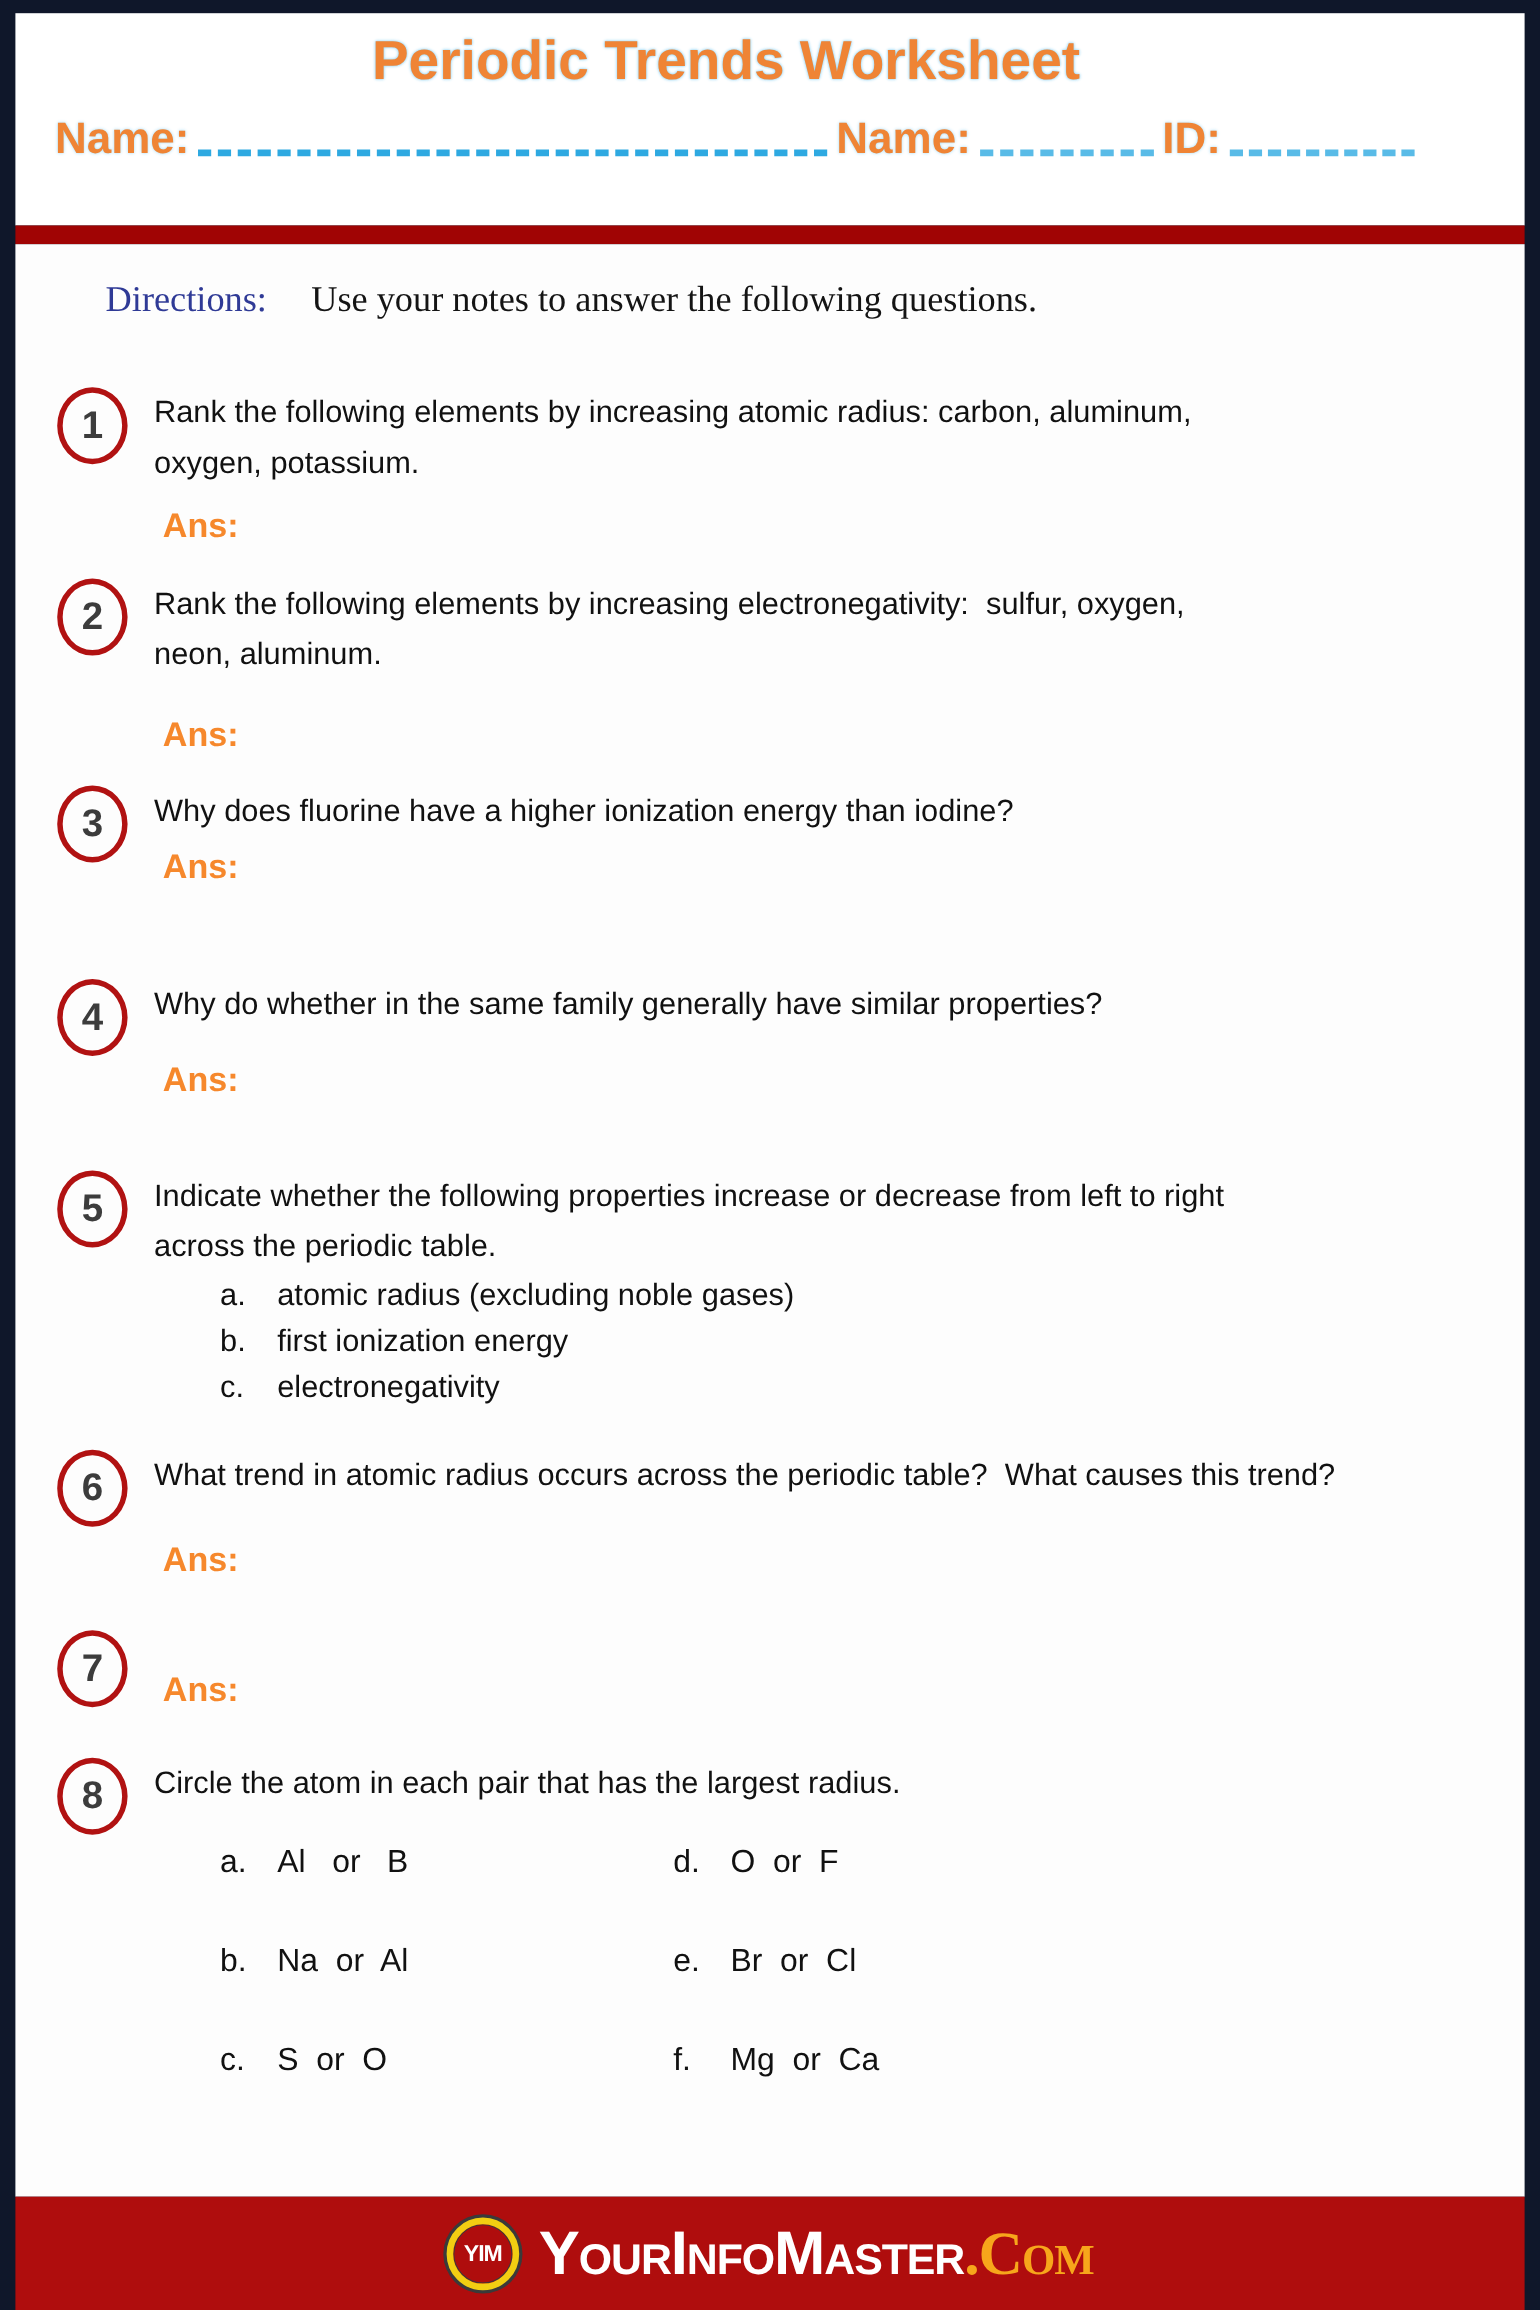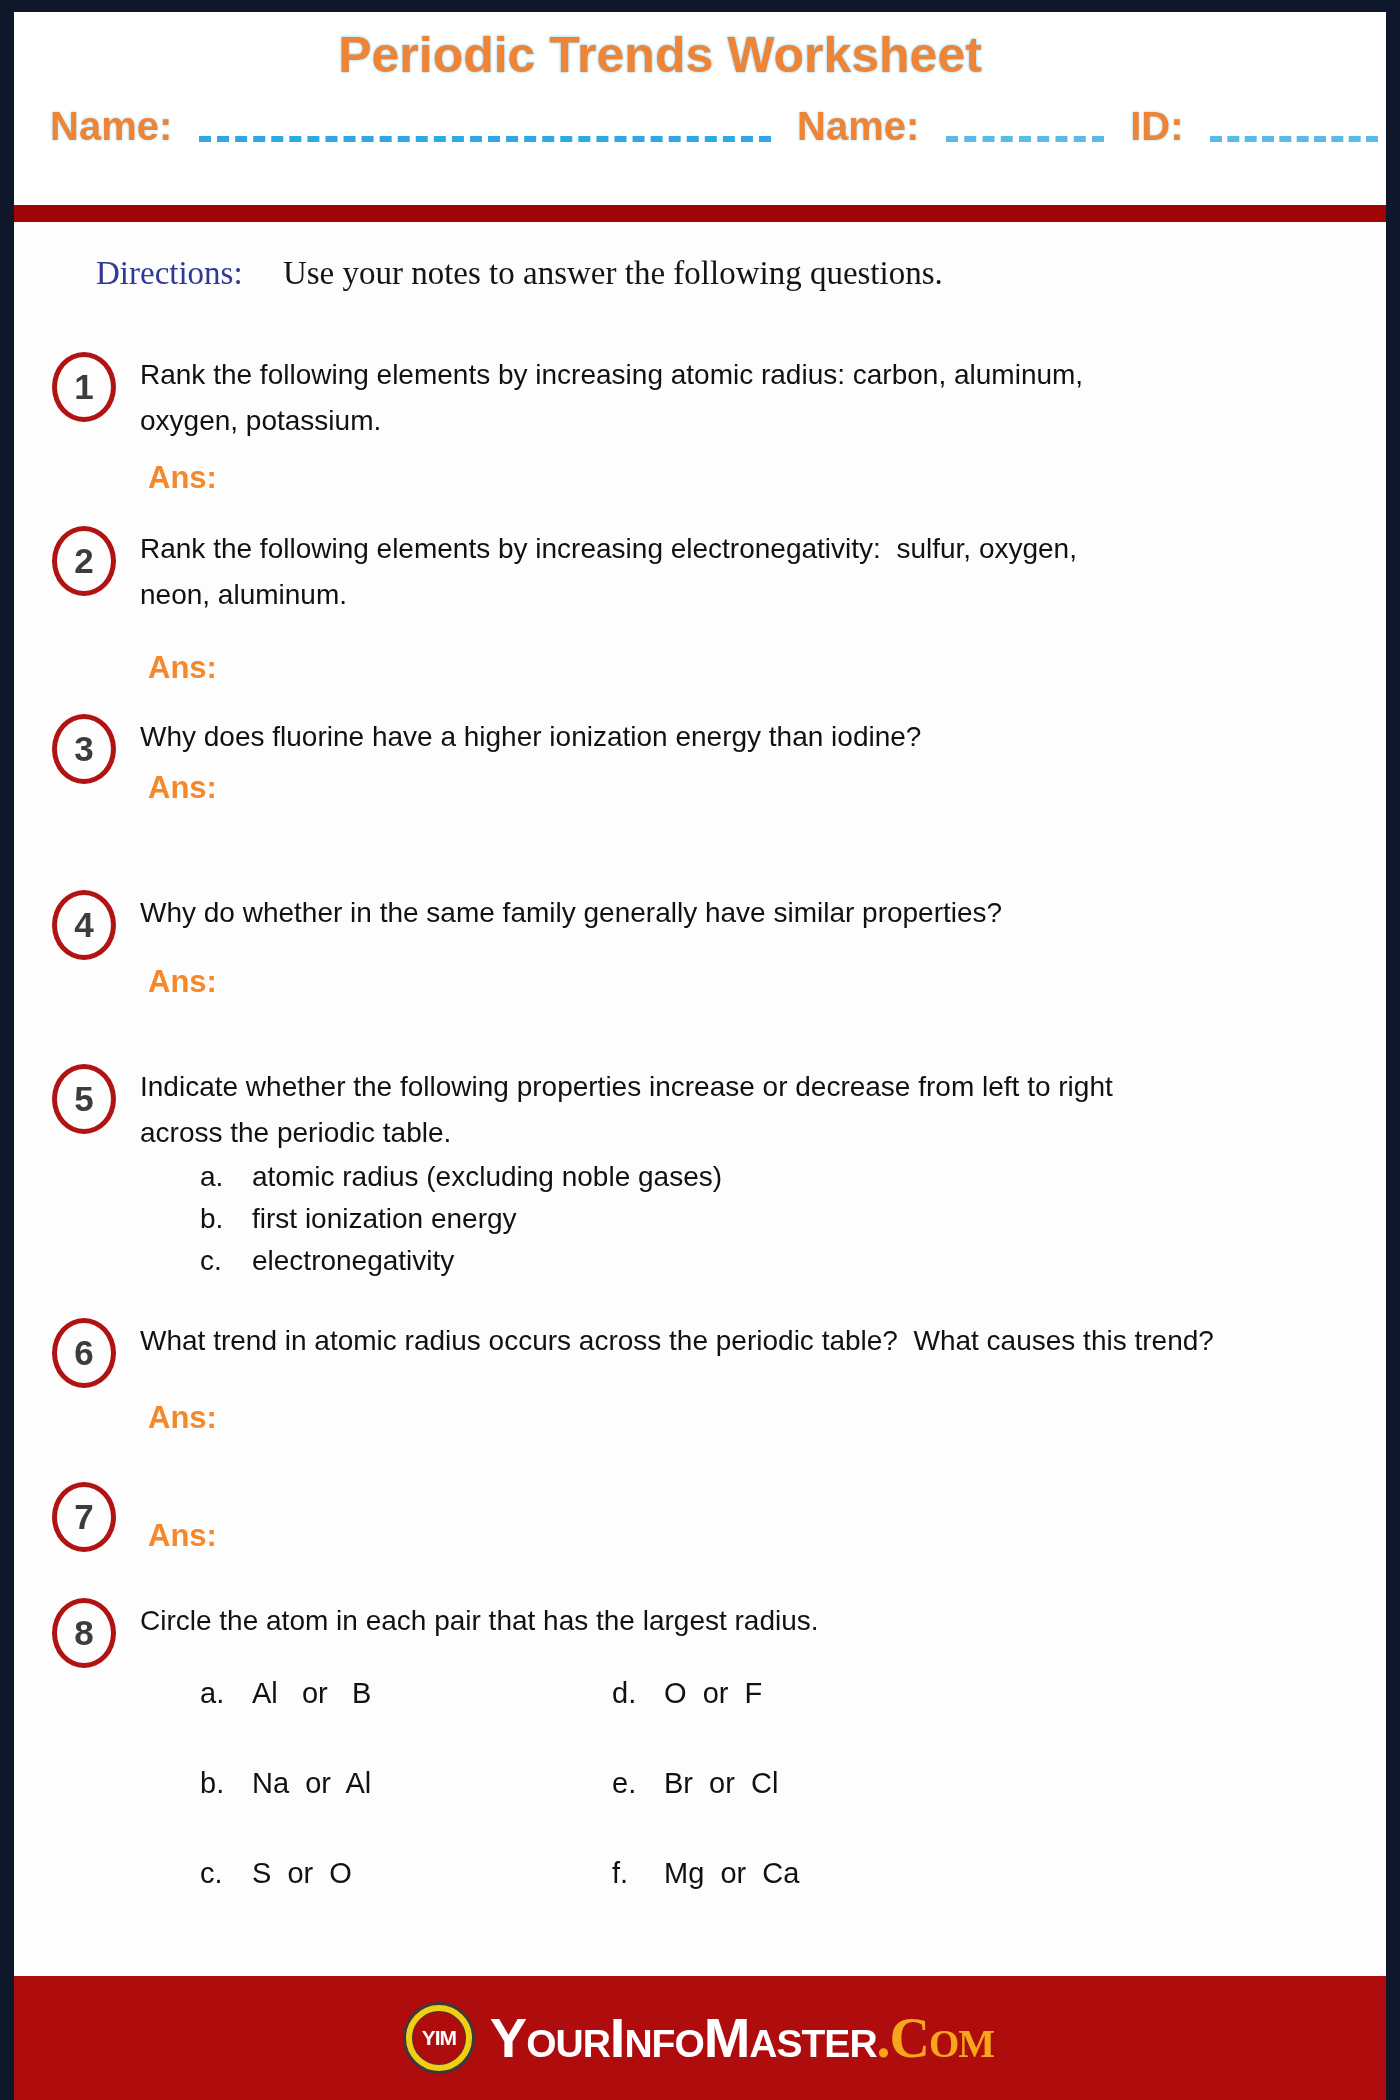--- a/index.html
+++ b/index.html
@@ -17,21 +17,21 @@
   .title {
     margin:14px 0 0 0;
     text-align:center;
     position:relative; left:-40px;
     font-size:50px; font-weight:bold; letter-spacing:0px;
     color:#EF8435;
     text-shadow:0 0 3px rgba(150,214,244,.95), 0 0 2px rgba(150,214,244,.9);
   }
   .name-row {
     display:flex; align-items:flex-end;
-    padding-left:36px; margin-top:20px;justify-content:space-between;
+    padding-left:36px; margin-top:20px;
   }
   .hdr-label {
     font-size:40px; font-weight:bold; color:#EF8435; line-height:44px;
     text-shadow:0 0 3px rgba(150,214,244,.95);
     white-space:nowrap;
   }
   .dotline { height:0; border-bottom:6px dashed #2EA9E1; margin:0 8px 6px 8px; }
   .dotline-name  { width:572px; }
   .dotline-grade { width:158px; border-bottom-color:#59BBE7; }
   .dotline-id    { width:168px; border-bottom-color:#59BBE7; }
@@ -65,21 +65,21 @@
   .sub-item { display:flex; font-size:28px; line-height:42px; color:#111; }
   .sub-letter { flex:none; width:52px; }
   .pairs {
     margin:26px 0 0 60px;
     display:grid; grid-template-columns:412px auto; row-gap:44px;
   }
   .pair-item { display:flex; font-size:29px; line-height:46px; color:#111; }
   .pair-letter { flex:none; width:52px; }
   .pair-text { white-space:pre-wrap; }
   .footer {
-    flex:none; height:124px; background:#AF0D0D;
+    flex:none; height:103px; background:#AF0D0D;
     display:flex; align-items:center; justify-content:center; gap:18px;
   }
   .yim-logo {
     flex:none; width:54px; height:54px;
     border:6px solid #F2CE12; border-radius:50%;
     box-shadow:0 0 0 3px #3A3A3A, inset 0 0 0 1px #3A3A3A;
     display:flex; align-items:center; justify-content:center;
     background:#AF0D0D;
     color:#ffffff; font-size:21px; font-weight:bold; letter-spacing:-1px;
   }

